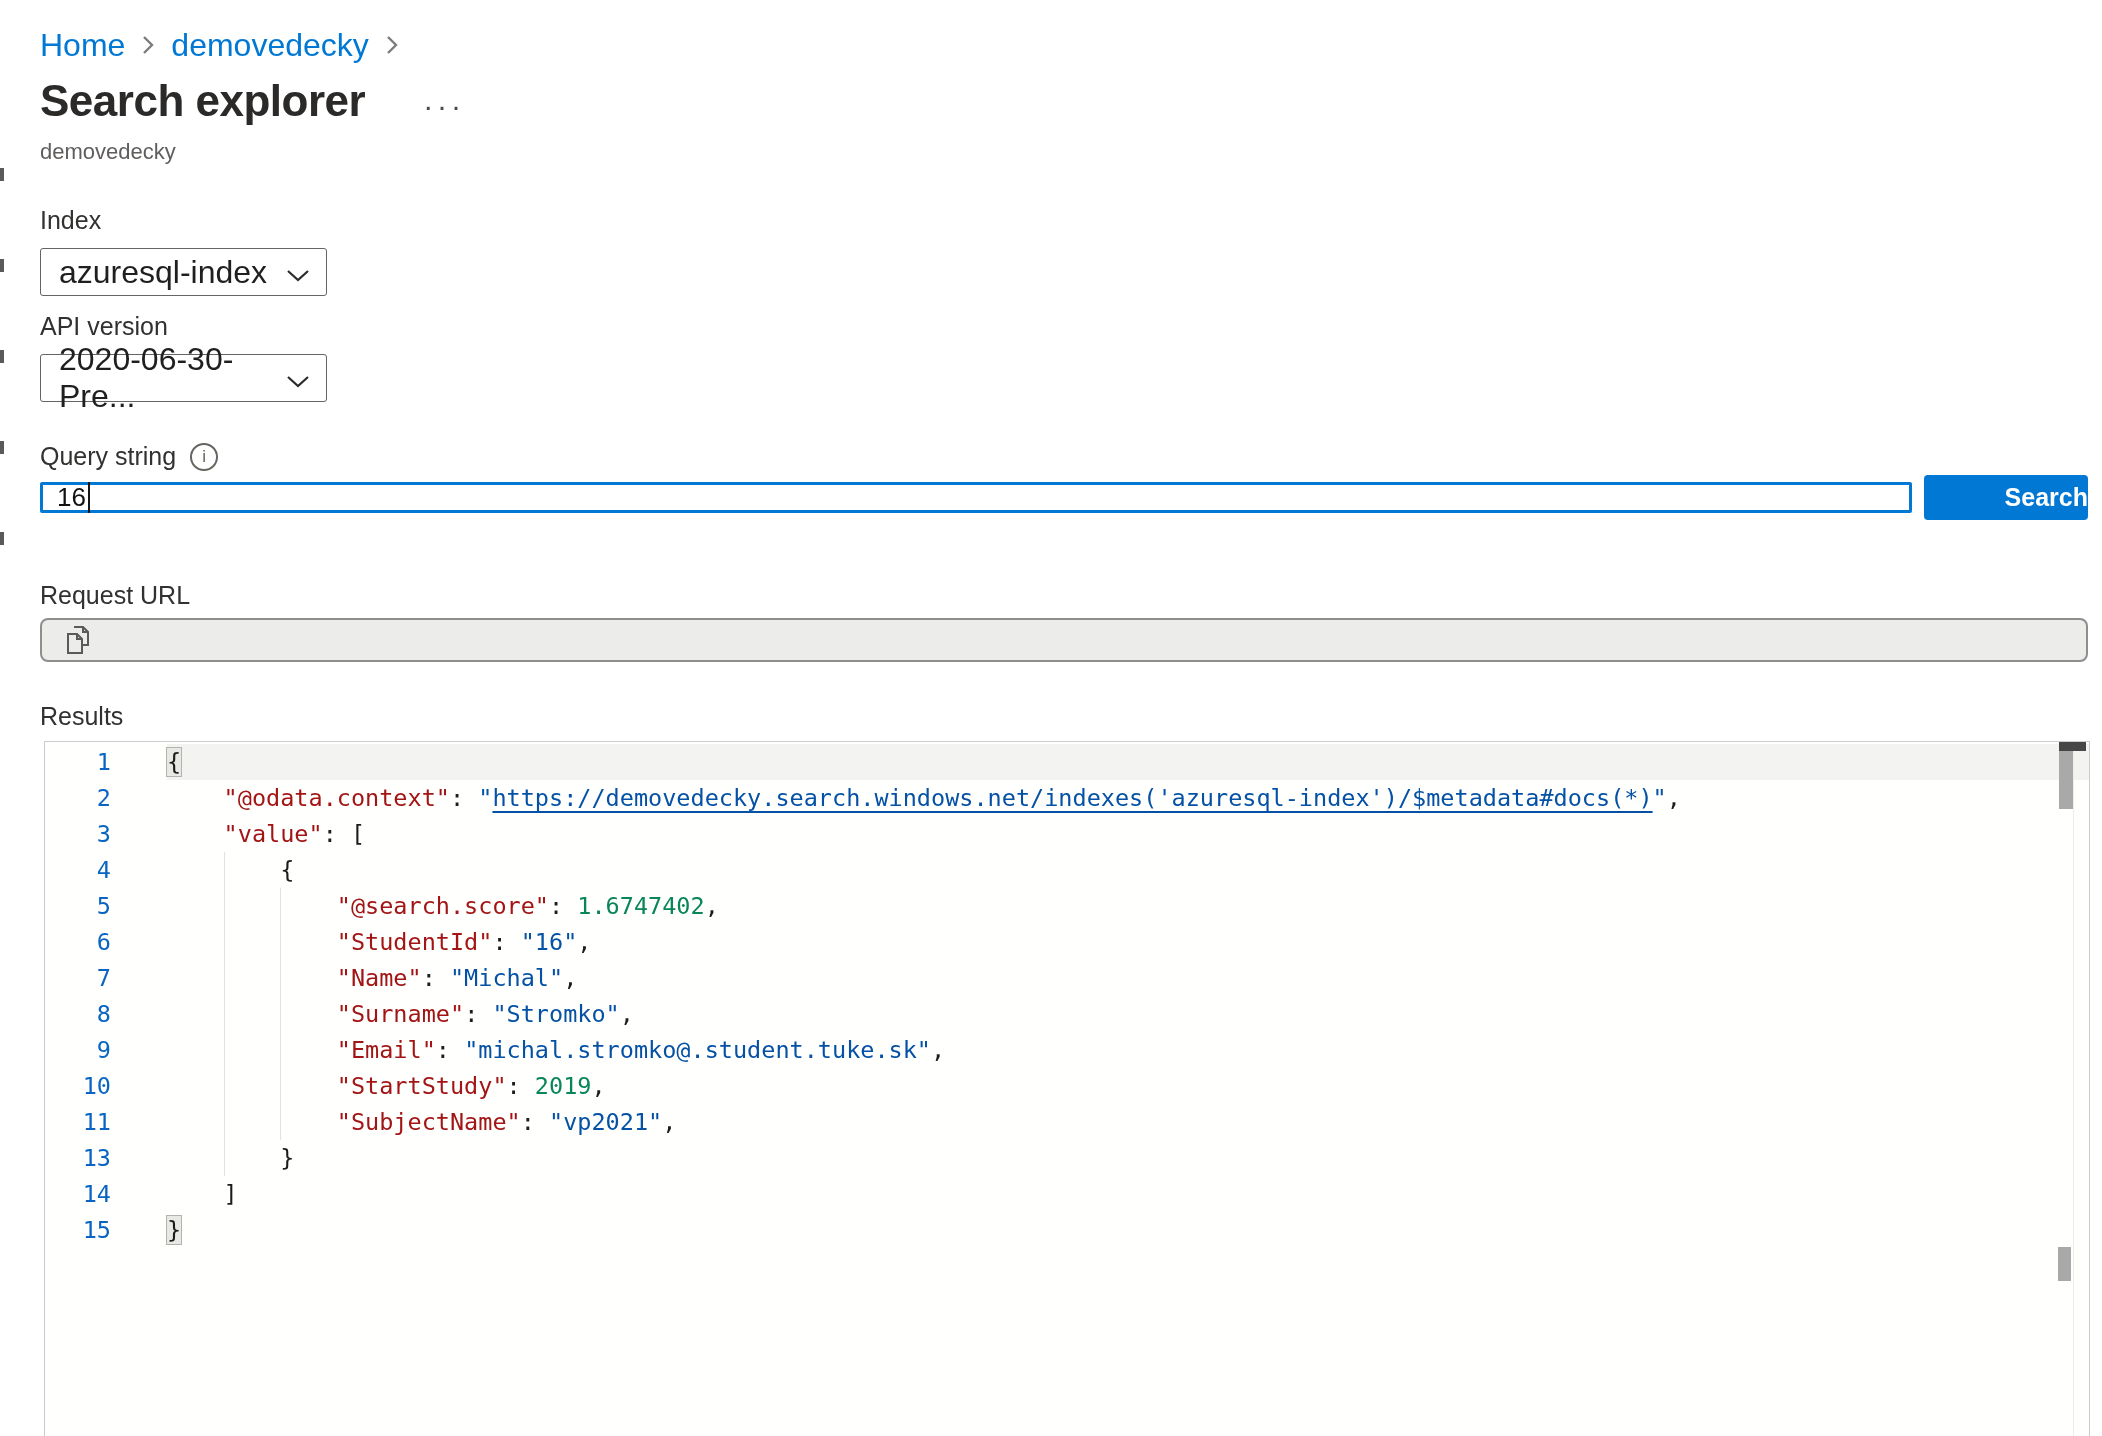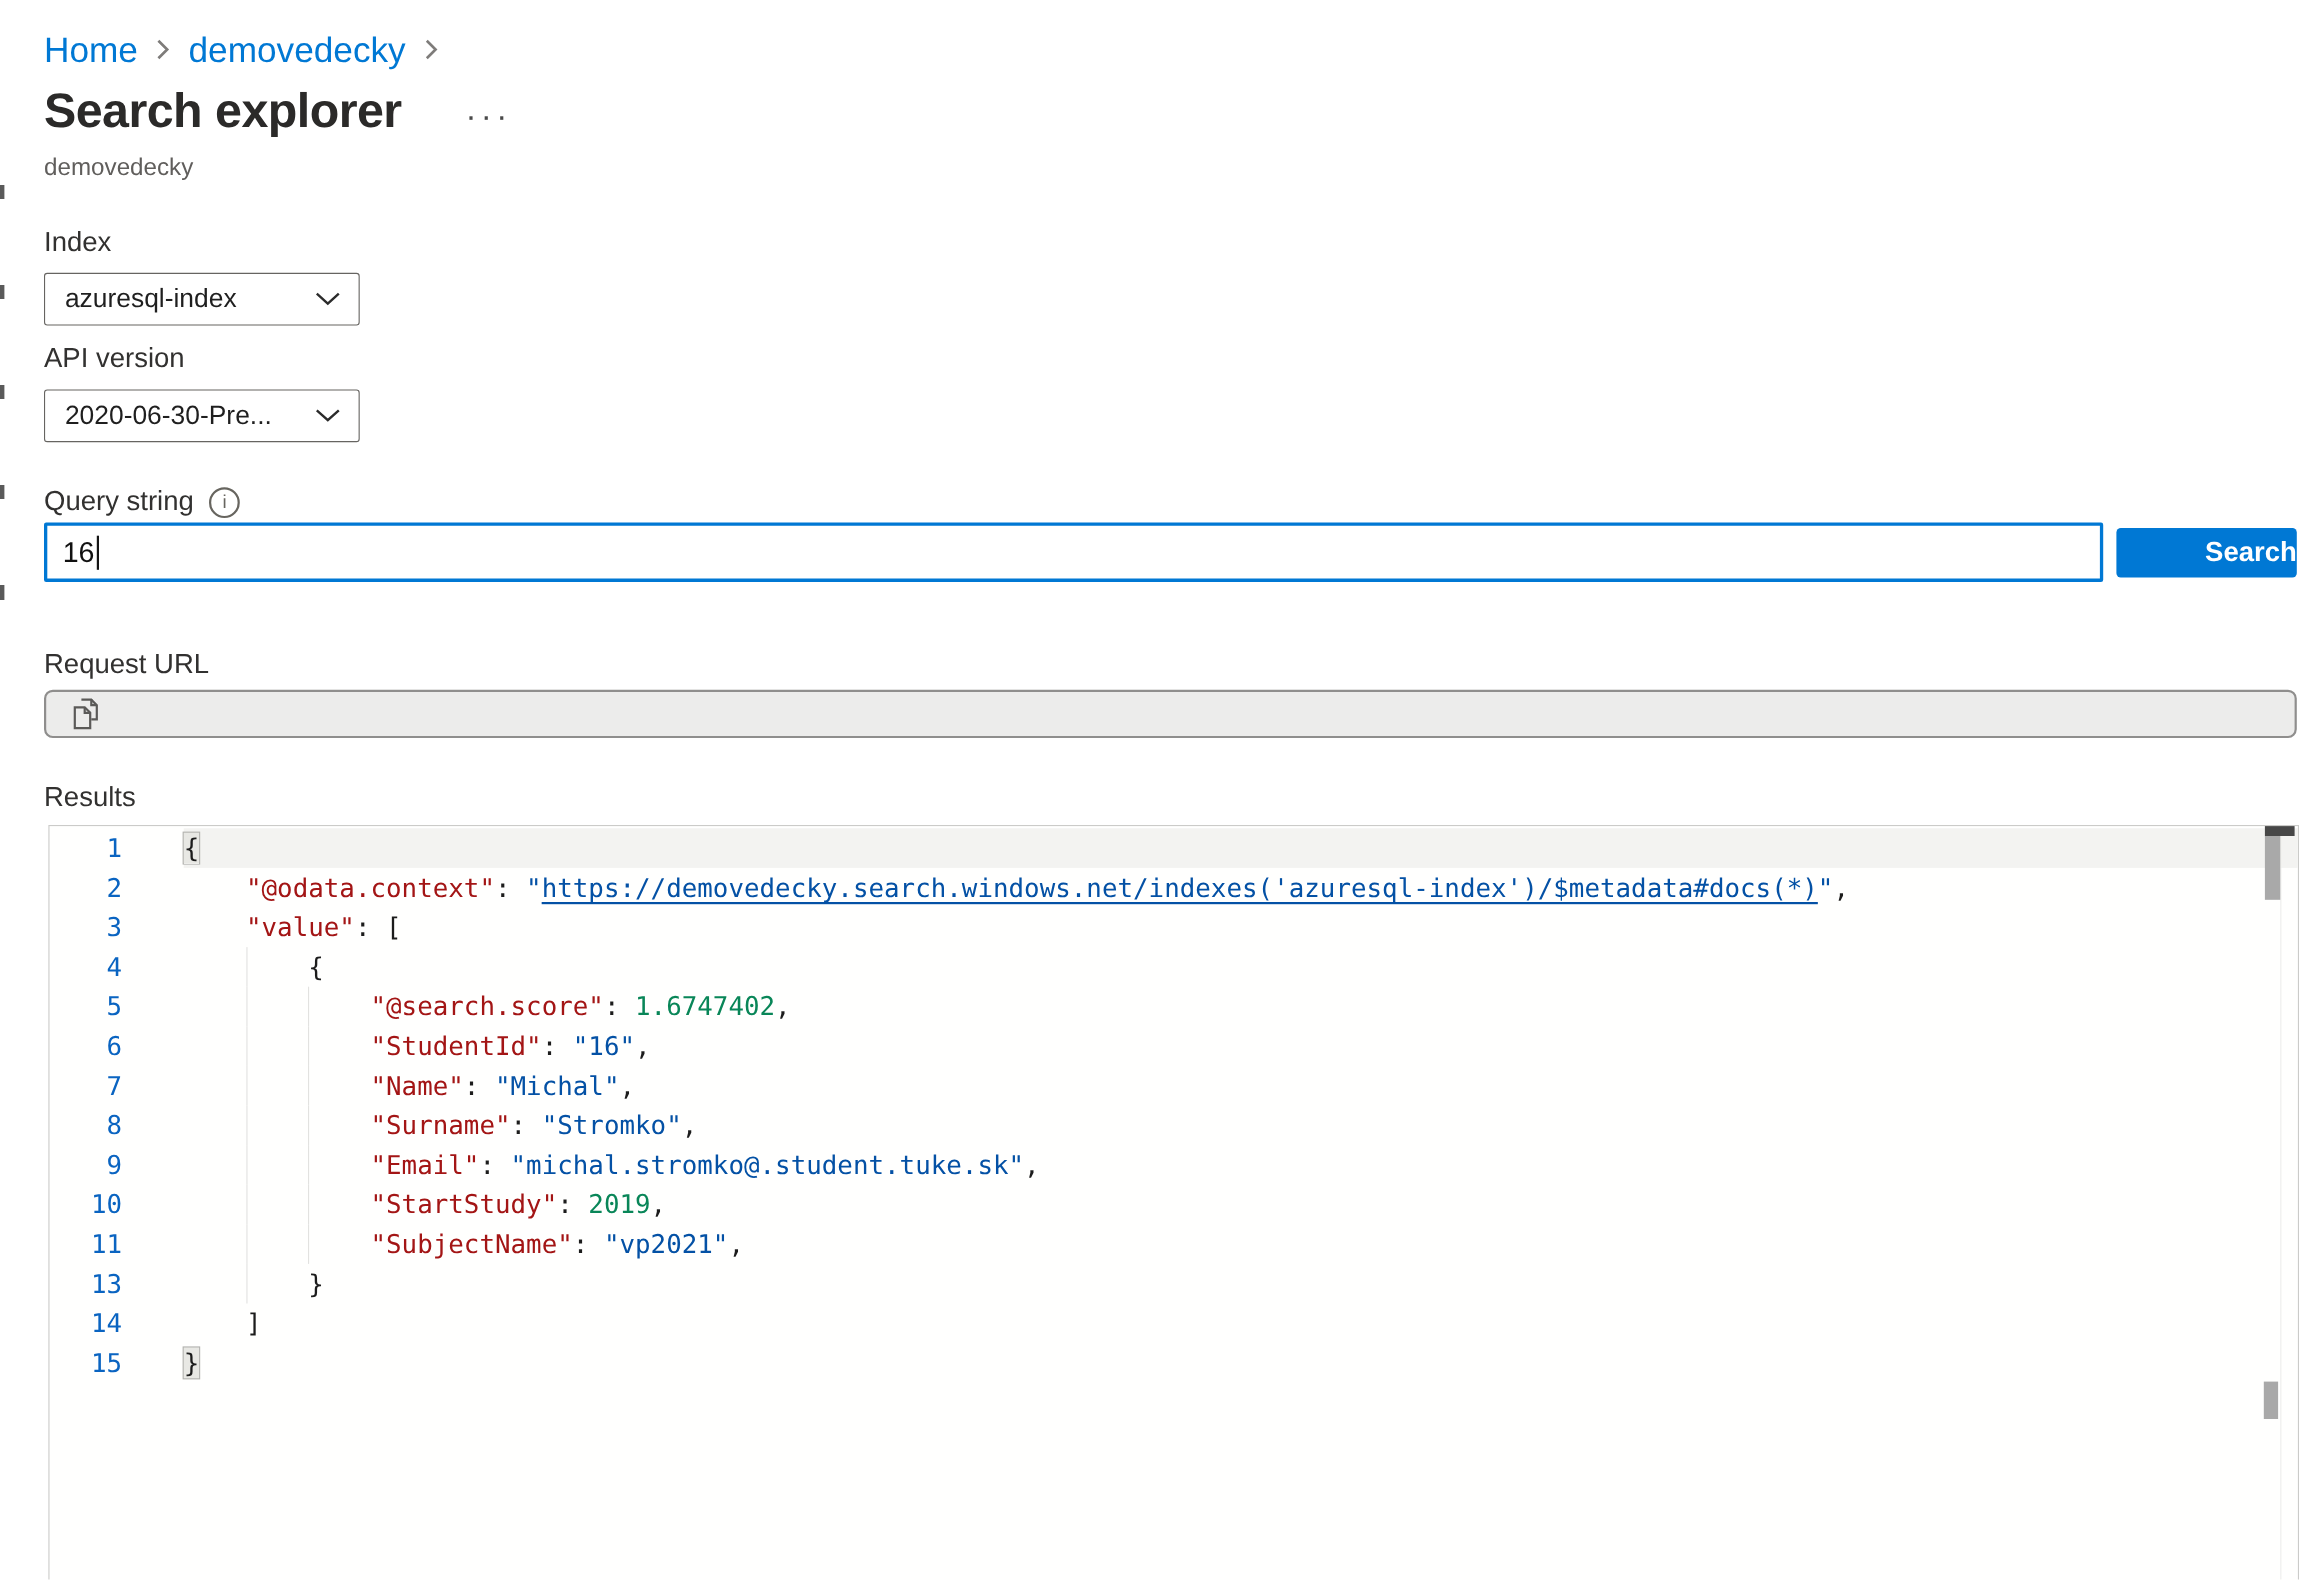--- a/index.html
+++ b/index.html
@@ -22,28 +22,28 @@
   .subtitle { margin-top:10px; font-size:22px; line-height:28px; color:#605e5c; }
 
   
   .field-label { font-size:25px; line-height:30px; color:#323130; }
 
   
   .dd-row { display:flex; gap:15px; margin-top:39px;flex-direction:column; }
   .dd-col { width:287px; }
   .dropdown { margin-top:13px; height:48px; border:1px solid #666461; border-radius:3px;
     display:flex; align-items:center; justify-content:space-between; padding:0 16px 0 18px;
-    font-size:24px; color:#1f1f1f; background:#fff; cursor:pointer; }
+    font-size:32px; color:#1f1f1f; background:#fff; cursor:pointer; }
 
   
   .query-label-row { display:flex; align-items:flex-end; gap:14px; margin-top:39px; }
   .info-icon { width:28px; height:28px; border:2px solid #67655f; border-radius:50%;
     display:flex; align-items:center; justify-content:center; font-size:17px; color:#67655f; font-style:normal; }
   .query-row { display:flex; align-items:center; gap:12px; margin-top:4px; }
-  .query-input { width:1872px; height:54px; border:3px solid var(--accent); border-radius:2px;
+  .query-input { width:1872px; height:31px; border:3px solid var(--accent); border-radius:2px;
     display:flex; align-items:center; padding:0 14px; font-size:26px; color:#111; background:#fff; cursor:text; }
   .caret { display:inline-block; width:2px; height:31px; background:#151515; margin-left:2px; }
   .search-btn { width:164px; height:45px; background:var(--accent); color:#fff; border:none; border-radius:4px;
     font-family:"Liberation Sans",sans-serif; font-size:25px; font-weight:600; cursor:pointer;text-align:right; }
 
   
   .req-label { margin-top:60px; }
   .url-box { margin-top:8px; width:2048px; height:44px; background:#ececeb; border:2px solid #8f8e8d; border-radius:8px;
     display:flex; align-items:center; padding:0 10px 0 16px; }
   .url-text { flex:1; font-size:24px; color:#3a3938; white-space:nowrap; overflow:hidden; }

